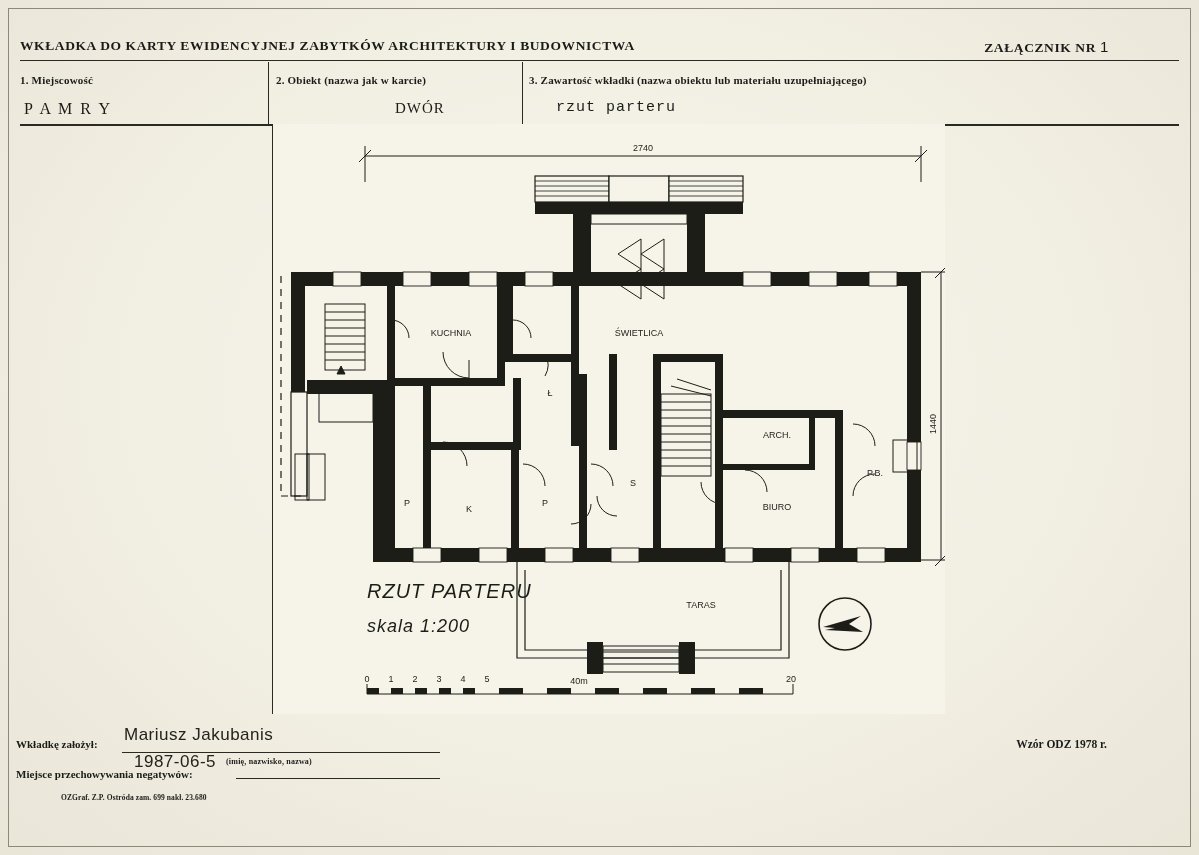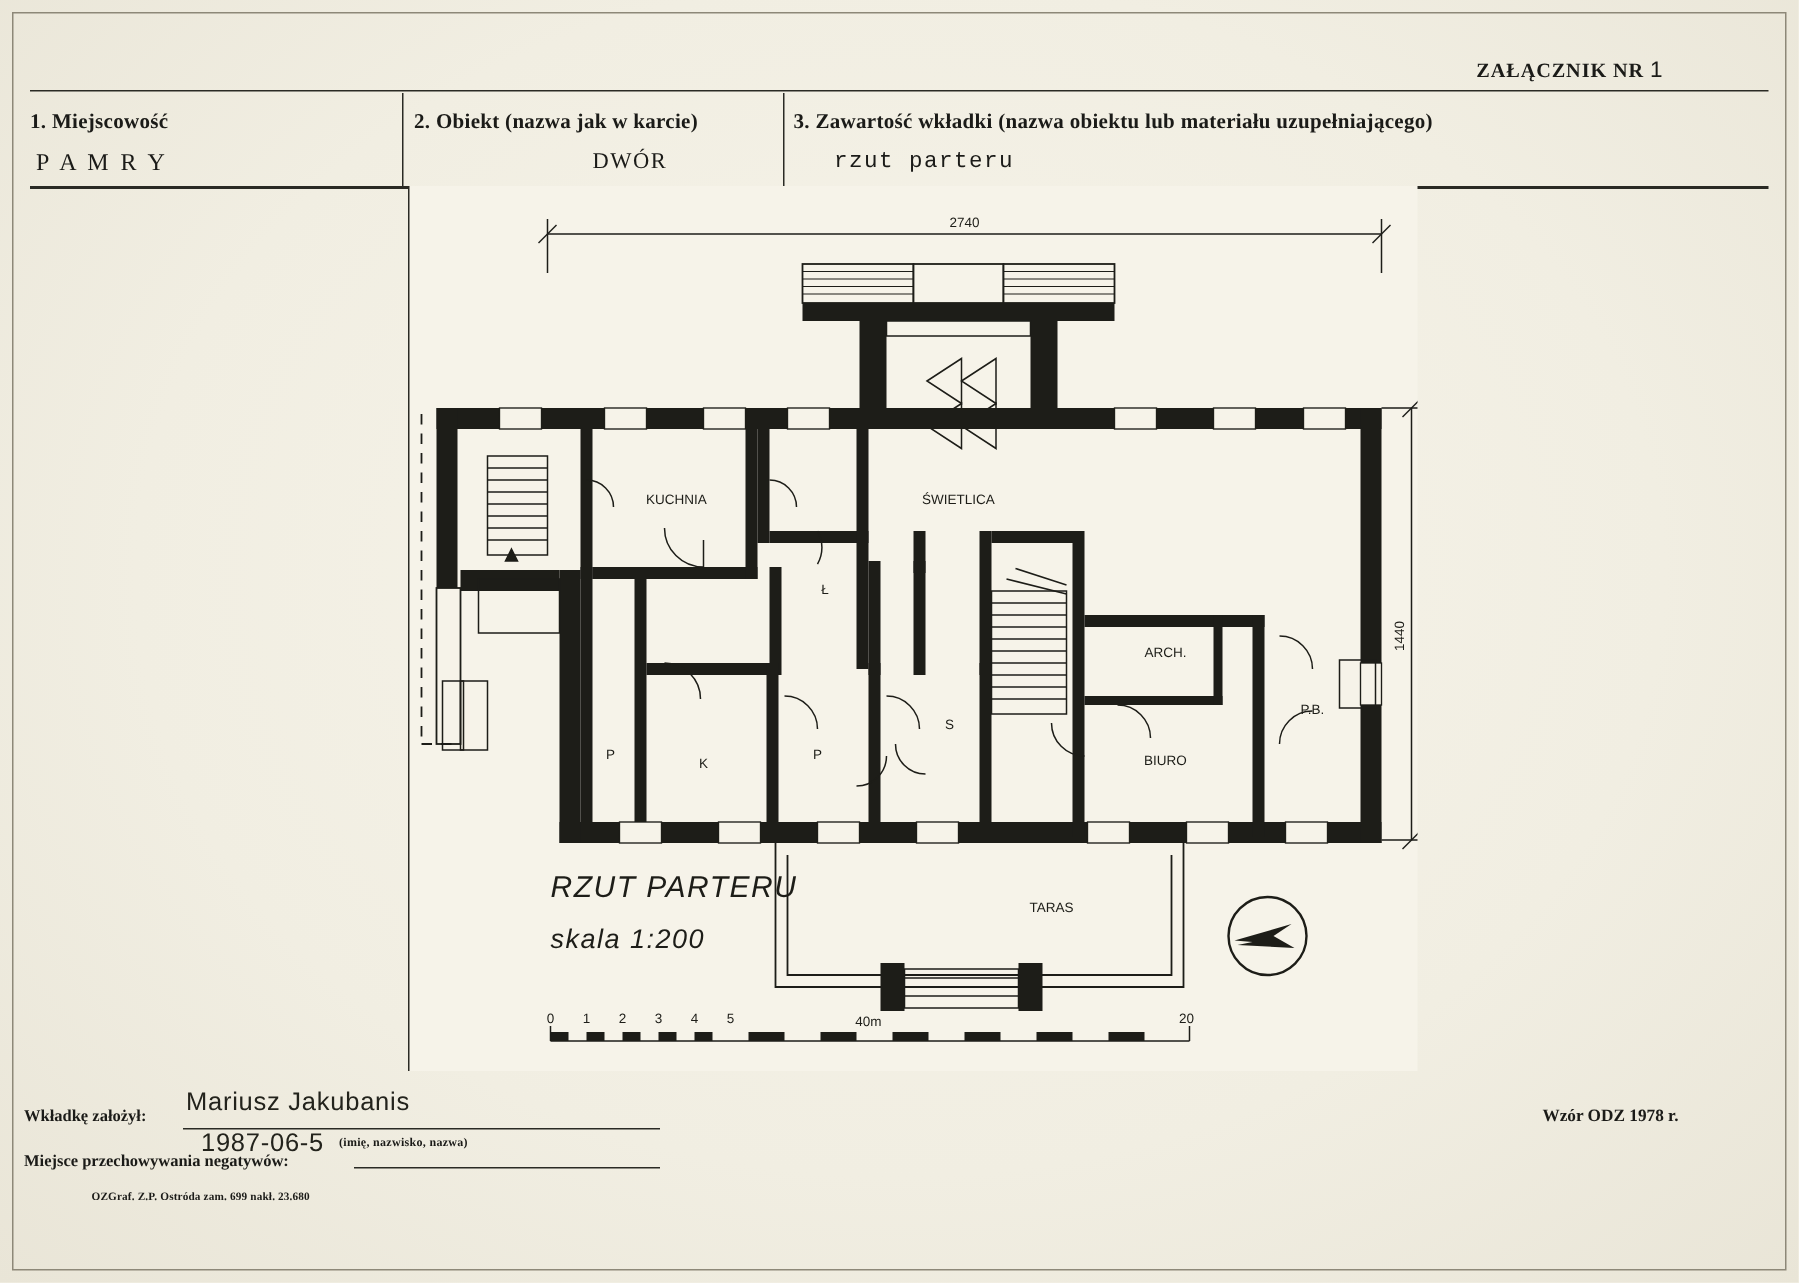--- a/index.html
+++ b/index.html
@@ -34,21 +34,21 @@
   .hdr-rule{
     position:absolute;left:20px;right:20px;top:60px;height:1px;background:#2a2a24;
   }
   .hdr-rule2{
     position:absolute;left:20px;right:20px;top:124px;height:2px;background:#2a2a24;
   }
   .col-sep{
     position:absolute;top:62px;width:1px;height:62px;background:#2a2a24;
   }
   .lbl{
-    position:absolute;font-size:14px;font-weight:bold;letter-spacing:.2px;
+    position:absolute;font-size:11px;font-weight:bold;letter-spacing:.2px;
   }
   .val{
     position:absolute;font-size:16px;letter-spacing:2px;font-family:"Liberation Serif",serif;
   }
   .val-typed{
     position:absolute;font-size:15px;letter-spacing:1px;
     font-family:"Liberation Mono", monospace;
   }
   
   .panel{
@@ -67,20 +67,21 @@
   .f-small{position:absolute;font-size:8px;font-weight:bold;letter-spacing:.2px;}
   .f-right{position:absolute;font-size:11.5px;font-weight:bold;}
   .f-tiny{position:absolute;font-size:7.5px;font-weight:bold;letter-spacing:.1px;}
 </style>
 </head>
 <body>
 
 <div class="page">
   <div class="frame"></div>
 
+  <div class="hdr-title">WKŁADKA DO KARTY EWIDENCYJNEJ ZABYTKÓW ARCHITEKTURY I BUDOWNICTWA</div>
   <div class="hdr-right">
     <span>ZAŁĄCZNIK NR</span>
     <span style="font-family:'Liberation Sans',sans-serif;font-weight:normal;font-size:15px;">1</span>
   </div>
   <div class="hdr-rule"></div>
   <div class="hdr-rule2"></div>
 
   <div class="col-sep" style="left:268px;"></div>
   <div class="col-sep" style="left:522px;"></div>
 
@@ -331,15 +332,15 @@
 
   <div class="f-lbl" style="left:16px;top:738px;">Wkładkę założył:</div>
   <div class="f-hand" style="left:124px;top:725px;text-align:center;">Mariusz Jakubanis</div>
   <div class="f-hand" style="left:134px;top:752px;">1987-06-5</div>
   <div class="f-line" style="left:122px;top:752px;width:318px;"></div>
   <div class="f-small" style="left:226px;top:757px;">(imię, nazwisko, nazwa)</div>
 
   <div class="f-lbl" style="left:16px;top:768px;">Miejsce przechowywania negatywów:</div>
   <div class="f-line" style="left:236px;top:778px;width:204px;"></div>
 
-  <div class="f-right" style="right:80px;top:738px;">Wzór ODZ 1978 r.</div>
+  <div class="f-right" style="right:92px;top:738px;">Wzór ODZ 1978 r.</div>
   <div class="f-tiny" style="left:16px;top:793px;padding-left:45px;">OZGraf. Z.P. Ostróda zam. 699 nakł. 23.680</div>
 </div>
 
 </body></html>

